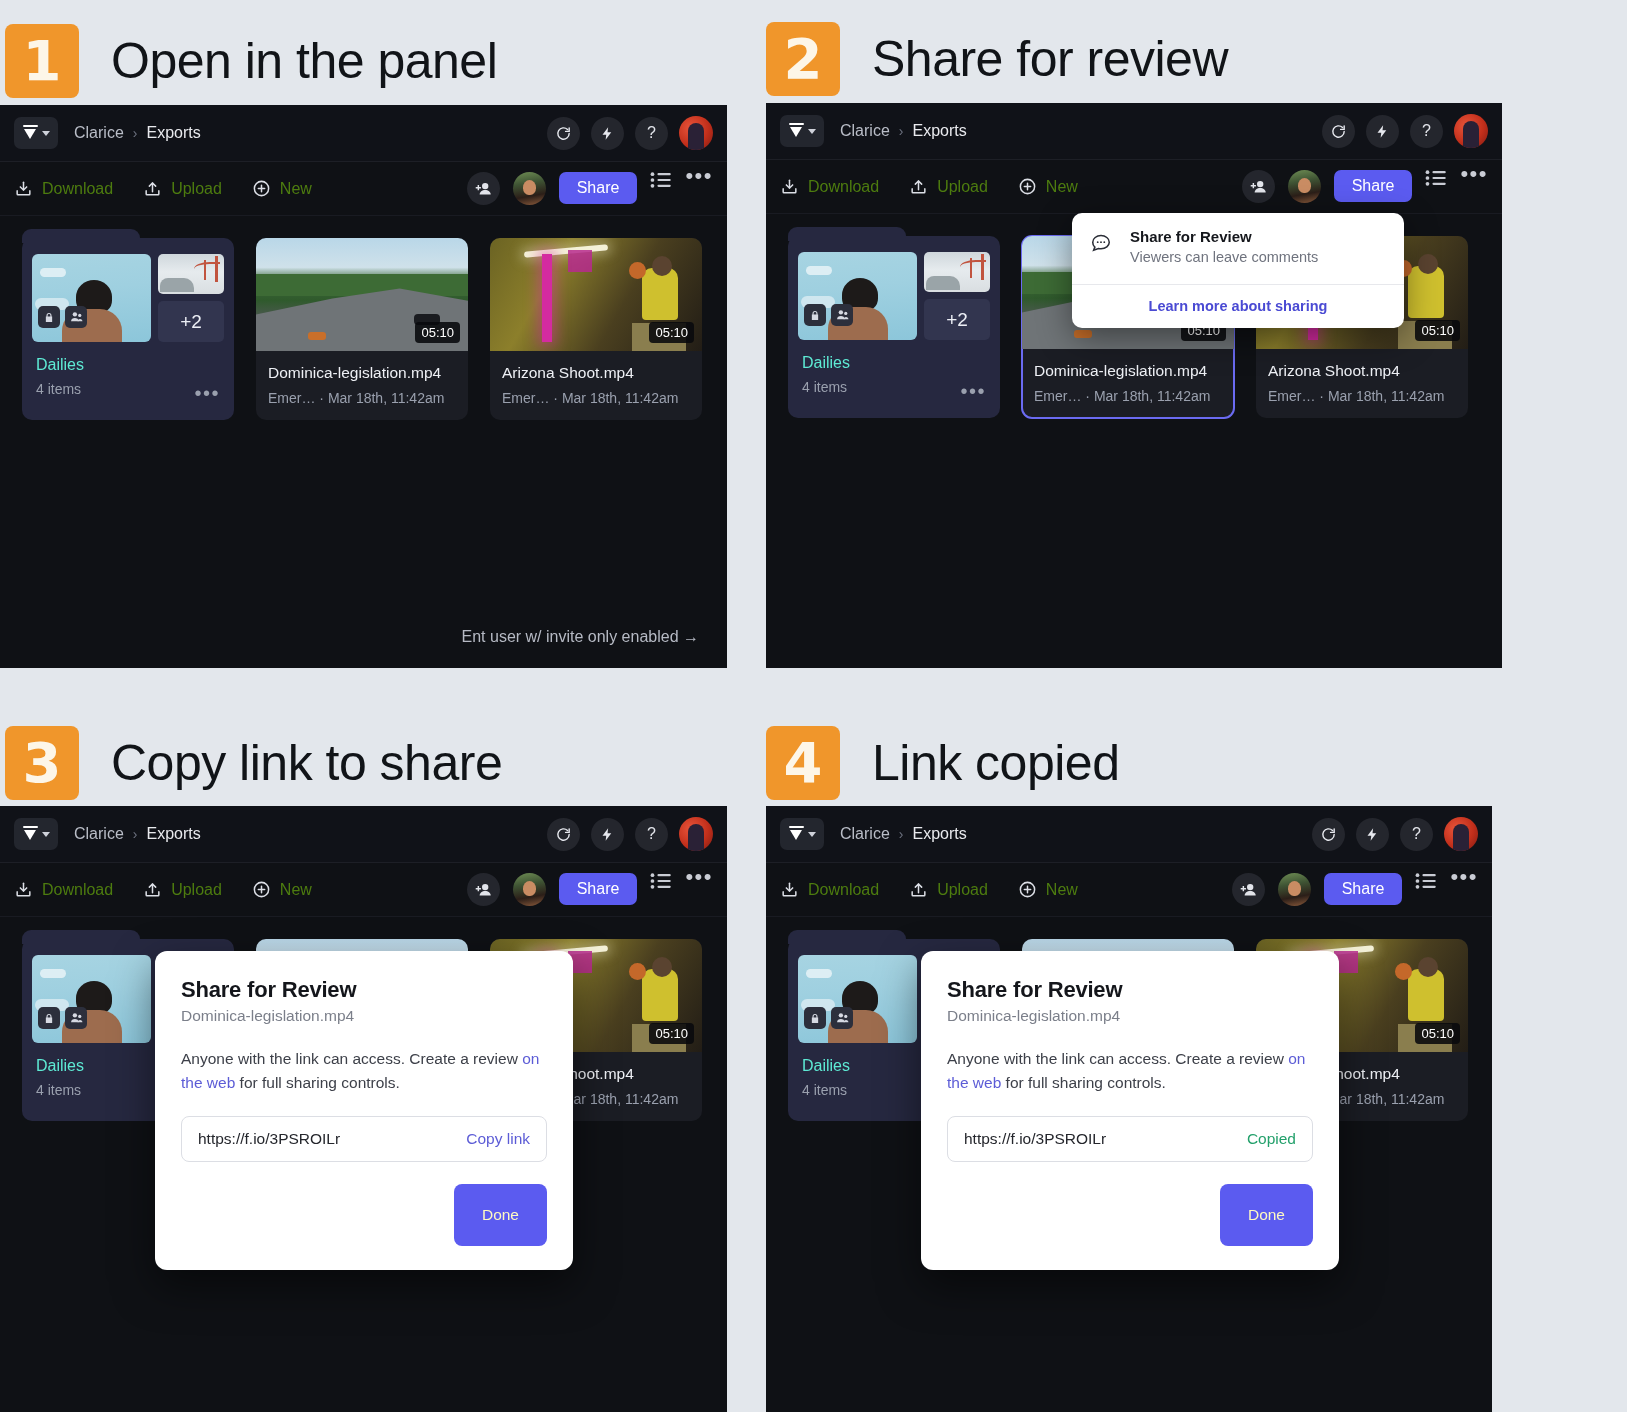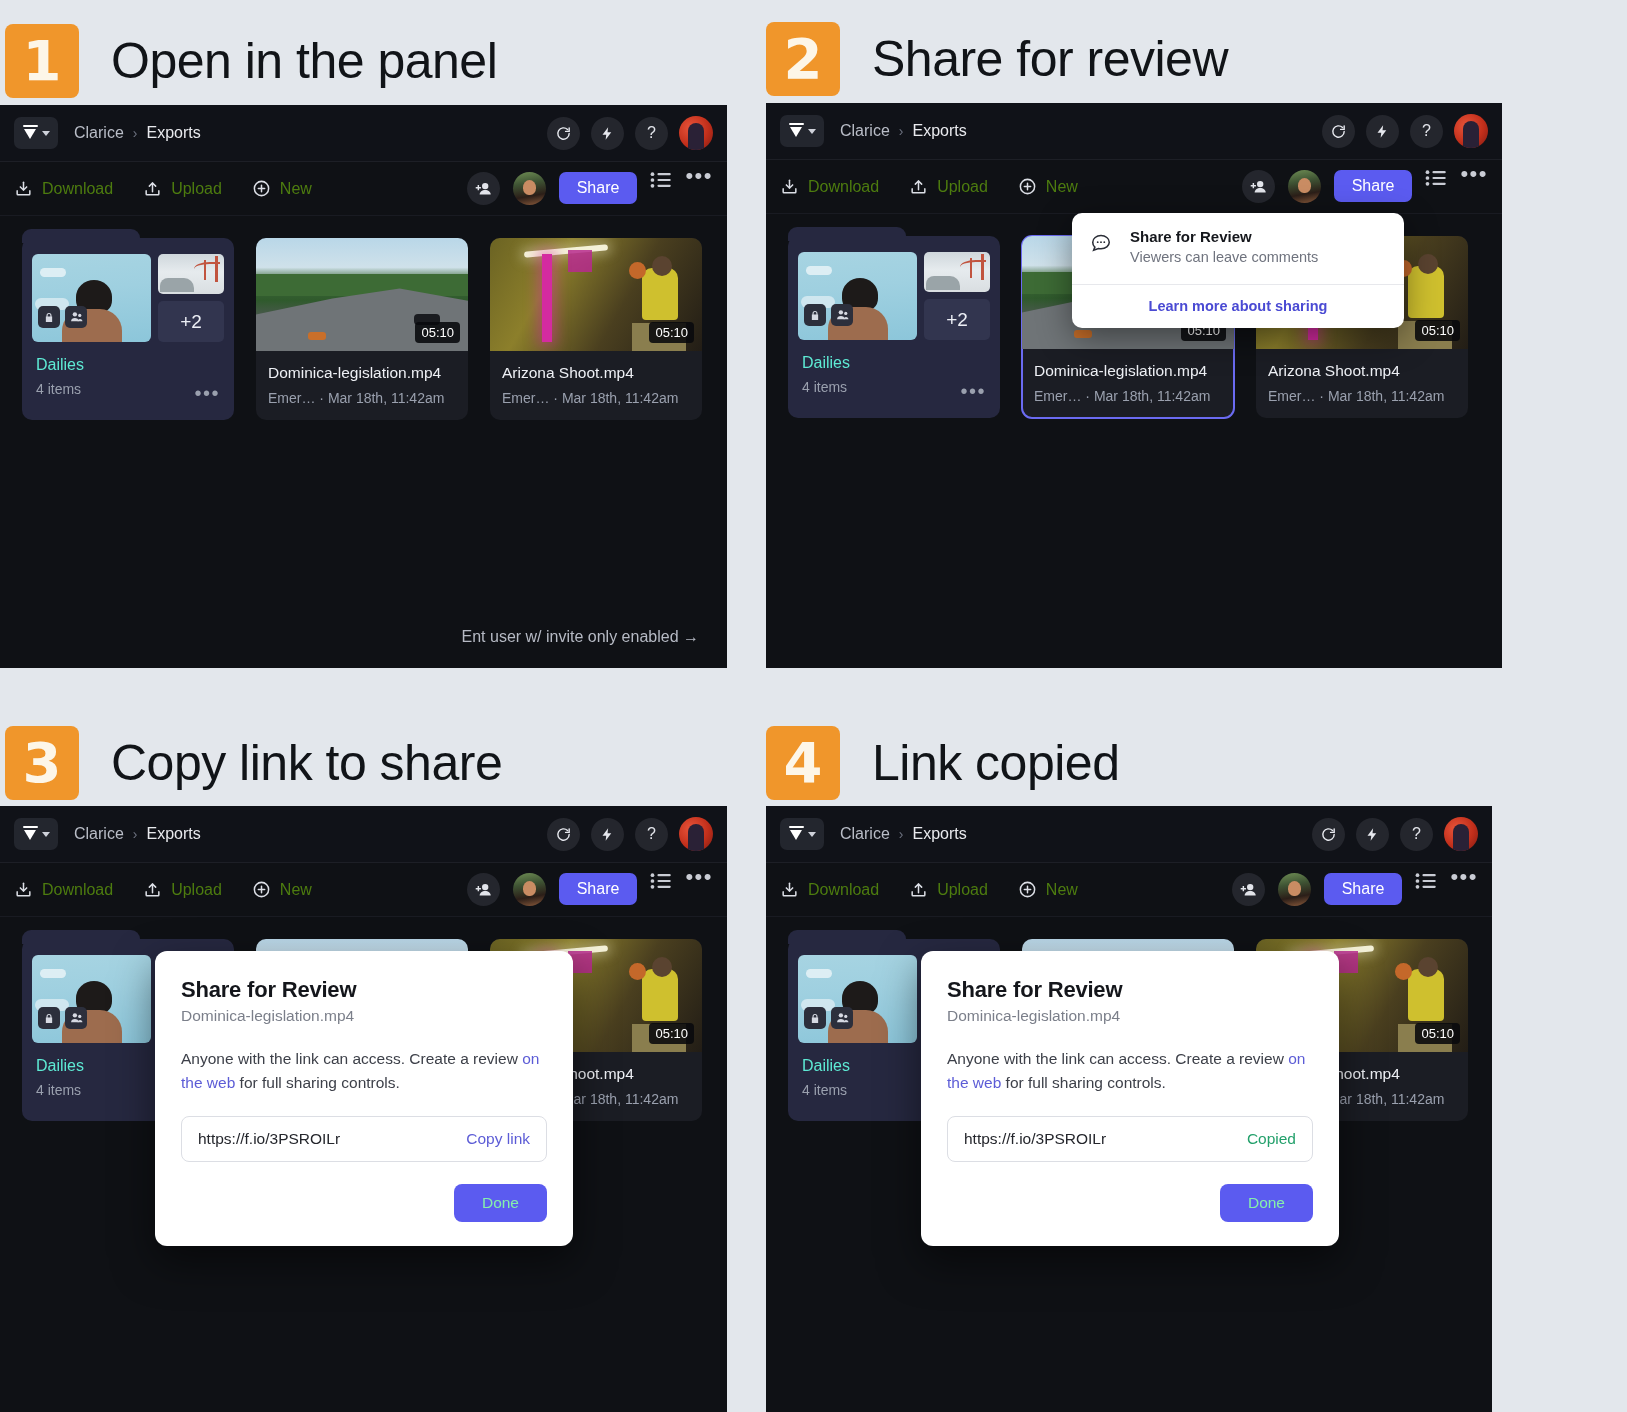--- a/index.html
+++ b/index.html
@@ -199,22 +199,22 @@
   .m-desc a { color: #5c5cd6; text-decoration: none; }
   .m-field {
     margin-top: 22px; border: 1px solid #dcdee4; border-radius: 8px; height: 46px;
     display: flex; align-items: center; padding: 0 16px;
   }
   .m-url { font-size: 15.5px; color: #24262c; }
   .m-copy { margin-left: auto; font-size: 15.5px; color: #5c5cd6; }
   .m-copy.done { color: #23a06b; }
   .m-actions { display: flex; justify-content: flex-end; margin-top: 22px; }
   .done-btn {
-    background: #5b5bf0; color: #86efac; font-size: 15.5px; font-weight: 500;
-    border: none; border-radius: 8px; padding: 11px 28px; line-height: 1;
+    background: #5b5bf0; color: #fef9c3; font-size: 15.5px; font-weight: 500;
+    border: none; border-radius: 8px; padding: 23px 28px; line-height: 1;
   }
   svg { display: block; }
 </style>
 </head>
 <body>
 
 <div class="sheet">
 
   <div class="step-head" style="left:5px; top:24px;">
     <div class="badge">1</div>

